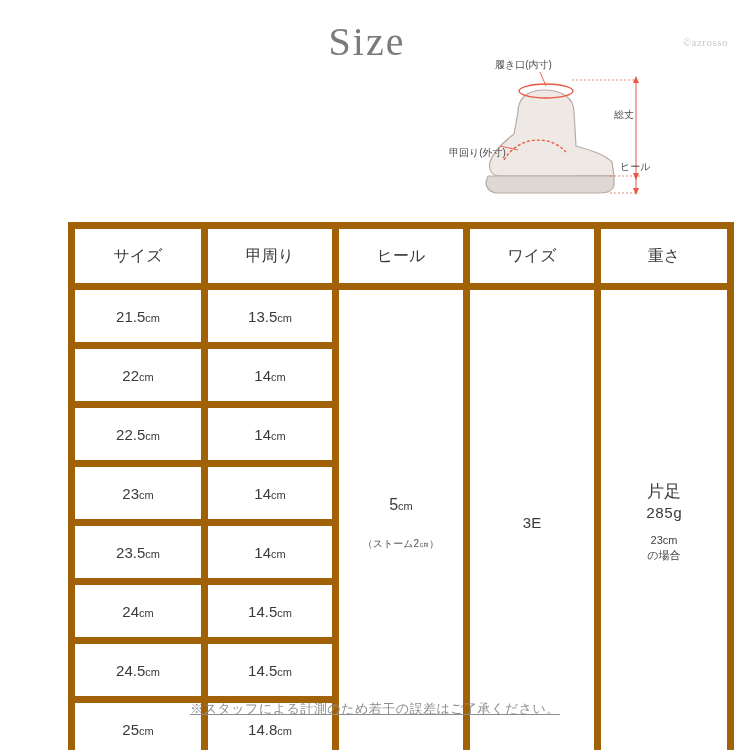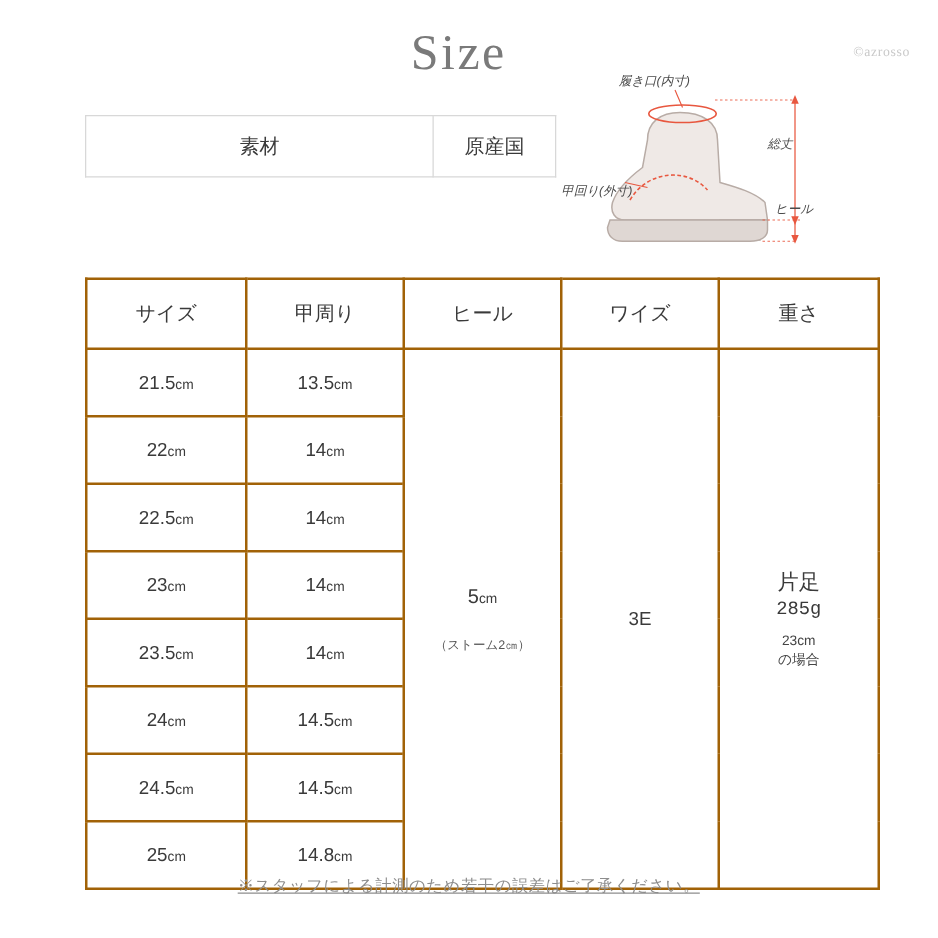--- a/index.html
+++ b/index.html
@@ -76,21 +76,21 @@
   .size-table {
     position: absolute;
     left: 68px;
     top: 222px;
     width: 614px;
     border-collapse: collapse;
     table-layout: fixed;
   }
   .size-table th,
   .size-table td {
-    border: 2px solid #a16207;
+    border: 7px solid #a16207;
     text-align: center;
     vertical-align: middle;
     font-weight: normal;
     color: #3a3a3a;
   }
   .size-table thead th {
     height: 52px;
     font-size: 16px;
   }
   .size-table tbody td {
@@ -114,20 +114,21 @@
   .heel-cell .note {
     font-size: 10px;
     color: #555;
     display: block;
     margin-top: 20px;
   }
   .weight-cell .w1 {
     font-size: 17px;
     line-height: 1.35;
     display: block;
+    font-family: Liberation Mono, monospace;
   }
   .weight-cell .w2 {
     font-size: 15px;
     line-height: 1.35;
     display: block;
     font-family: Liberation Mono, monospace;
   }
   .weight-cell .paren {
     display: block;
     margin-top: 8px;
@@ -159,21 +160,20 @@
     top: 50px;
     width: 300px;
     height: 160px;
   }
   .illus svg { display: block; }
   .illus-label {
     position: absolute;
     font-size: 10px;
     color: #4a4a4a;
     white-space: nowrap;
-    font-style: italic;
   }
   .lb-open  { left: 55px;  top: 8px; }
   .lb-inst  { left: 174px; top: 58px; }
   .lb-konou { left: 9px;   top: 84px; margin-top: 12px; }
   .lb-heel  { left: 180px; top: 110px; }
 </style>
 </head>
 <body>
 
 <div class="page">
@@ -209,24 +209,20 @@
       <line x1="170" y1="126" x2="200" y2="126" stroke="#e8573f" stroke-width="0.7" stroke-dasharray="2 2"></line>
     </svg>
     <div class="illus-label lb-open">履き口(内寸)</div>
     <div class="illus-label lb-inst">総丈</div>
     <div class="illus-label lb-konou">甲回り(外寸)</div>
     <div class="illus-label lb-heel">ヒール</div>
   </div>
 
   <table class="material-table">
     <tbody>
-        <tr>
-      <th class="col-a">素材</th>
-      <th class="col-b">原産国</th>
-    </tr>
   </tbody>
     </table>
 
   <table class="size-table">
     <thead>
       <tr>
         <th class="c1">サイズ</th>
         <th class="c2">甲周り</th>
         <th class="c3">ヒール</th>
         <th class="c4">ワイズ</th>

